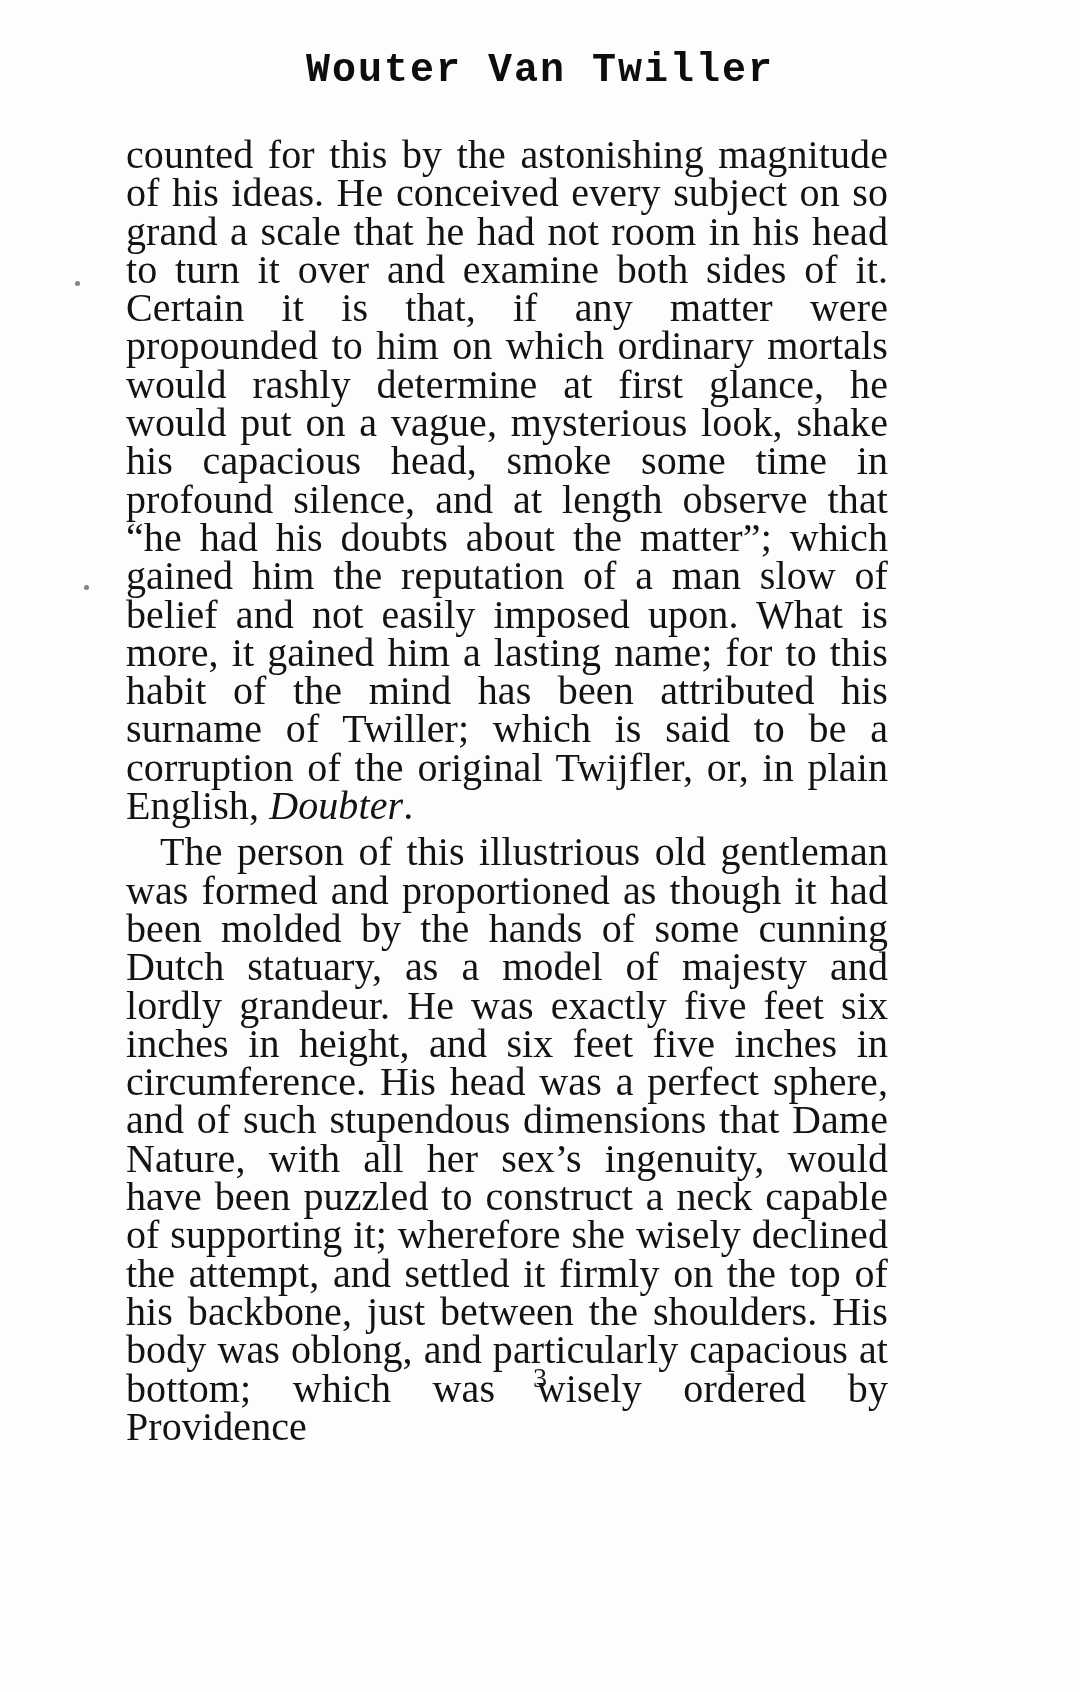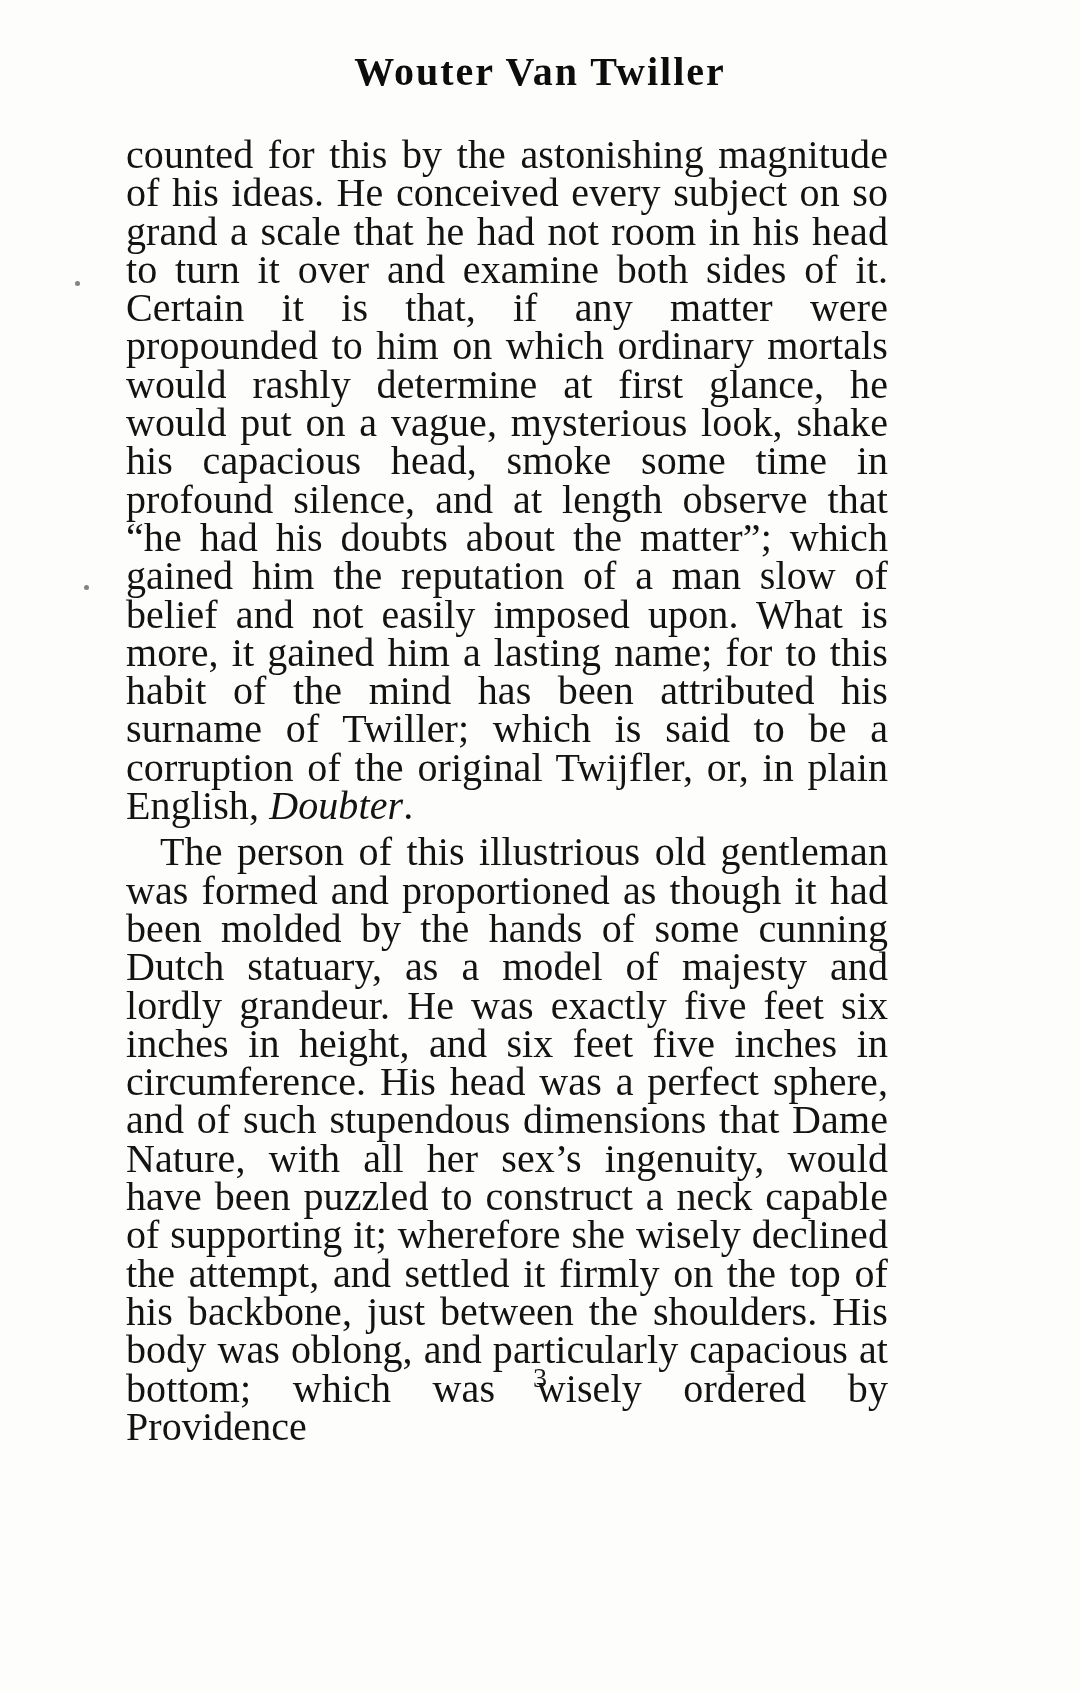--- a/index.html
+++ b/index.html
@@ -21,21 +21,21 @@
     width: 1080px;
     height: 1692px;
     background: #fdfdfc;
   }
   .page-header {
     position: absolute;
     top: 48px;
     left: 0;
     width: 1080px;
     text-align: center;
-    font-family: Liberation Serif, serif;
+    font-family: Liberation Mono, monospace;
     font-weight: bold;
     font-size: 40px;
     letter-spacing: 2px;
     color: #0d0d0d;
   }
   .body-block {
     position: absolute;
     top: 136px;
     left: 126px;
     width: 762px;

